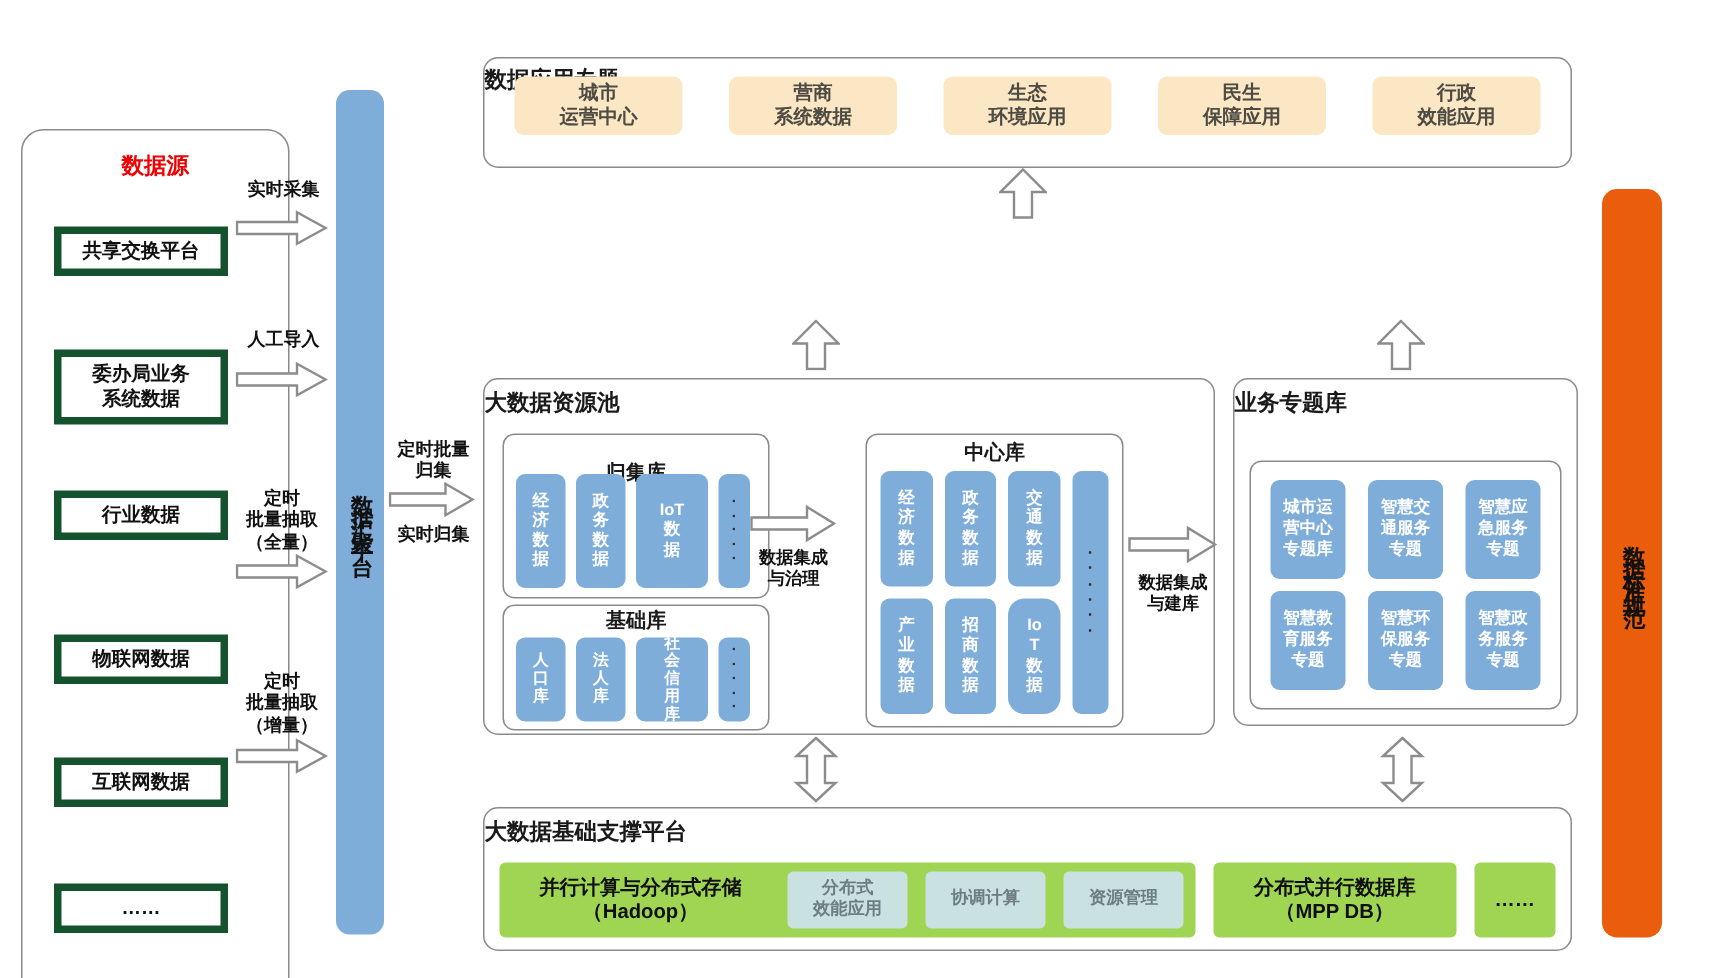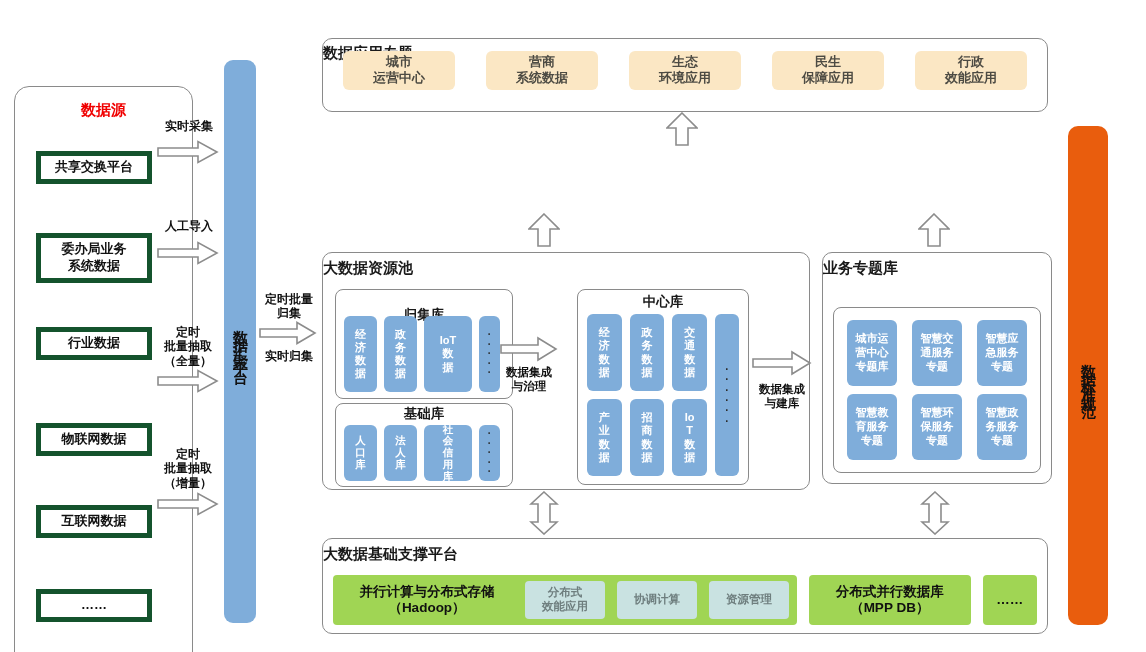--- a/index.html
+++ b/index.html
@@ -192,21 +192,21 @@
           </div>
           <div style="flex:1; display:flex; gap:8px;">
             <div class="nbox" style="flex:1; font-size:11px; line-height:1.2;">产
 业
 数
 据</div>
             <div class="nbox" style="flex:1; font-size:11px; line-height:1.2;">招
 商
 数
 据</div>
-            <div class="nbox" style="flex:1; font-size:11px; line-height:1.2;">Io
+            <div class="nbox" style="flex:1; font-size:11px; line-height:1.2;border-radius:11px;">Io
 T
 数
 据</div>
           </div>
         </div>
         <div class="dots" style="width:24px; font-size:11px;">·
 ·
 ·
 ·
 ·

